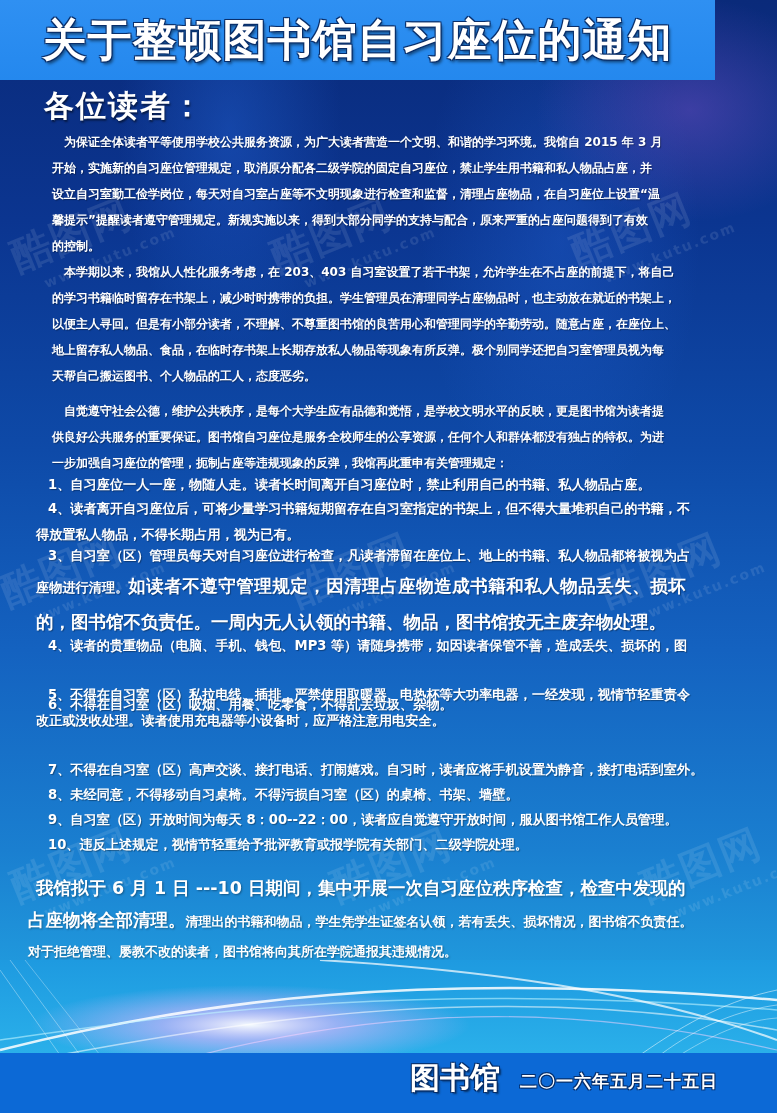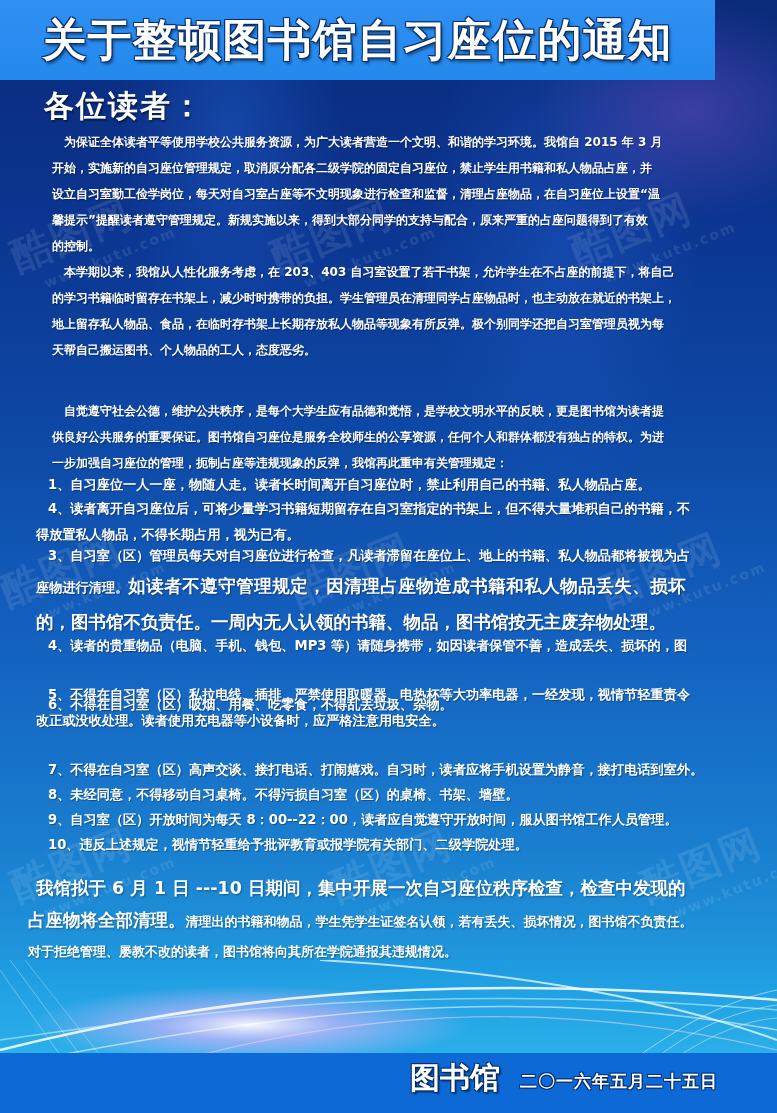--- a/index.html
+++ b/index.html
@@ -92,20 +92,21 @@
     <div class="indent">为保证全体读者平等使用学校公共服务资源，为广大读者营造一个文明、和谐的学习环境。我馆自 2015 年 3 月</div>
     <div>开始，实施新的自习座位管理规定，取消原分配各二级学院的固定自习座位，禁止学生用书籍和私人物品占座，并</div>
     <div>设立自习室勤工俭学岗位，每天对自习室占座等不文明现象进行检查和监督，清理占座物品，在自习座位上设置“温</div>
     <div>馨提示”提醒读者遵守管理规定。新规实施以来，得到大部分同学的支持与配合，原来严重的占座问题得到了有效</div>
     <div>的控制。</div>
   </div>
 
   <div class="para" style="top:259px;">
     <div class="indent">本学期以来，我馆从人性化服务考虑，在 203、403 自习室设置了若干书架，允许学生在不占座的前提下，将自己</div>
     <div>的学习书籍临时留存在书架上，减少时时携带的负担。学生管理员在清理同学占座物品时，也主动放在就近的书架上，</div>
+    <div>以便主人寻回。但是有小部分读者，不理解、不尊重图书馆的良苦用心和管理同学的辛勤劳动。随意占座，在座位上、</div>
     <div>地上留存私人物品、食品，在临时存书架上长期存放私人物品等现象有所反弹。极个别同学还把自习室管理员视为每</div>
     <div>天帮自己搬运图书、个人物品的工人，态度恶劣。</div>
   </div>
 
   <div class="para" style="top:398px;">
     <div class="indent">自觉遵守社会公德，维护公共秩序，是每个大学生应有品德和觉悟，是学校文明水平的反映，更是图书馆为读者提</div>
     <div>供良好公共服务的重要保证。图书馆自习座位是服务全校师生的公享资源，任何个人和群体都没有独占的特权。为进</div>
     <div>一步加强自习座位的管理，扼制占座等违规现象的反弹，我馆再此重申有关管理规定：</div>
   </div>
 

